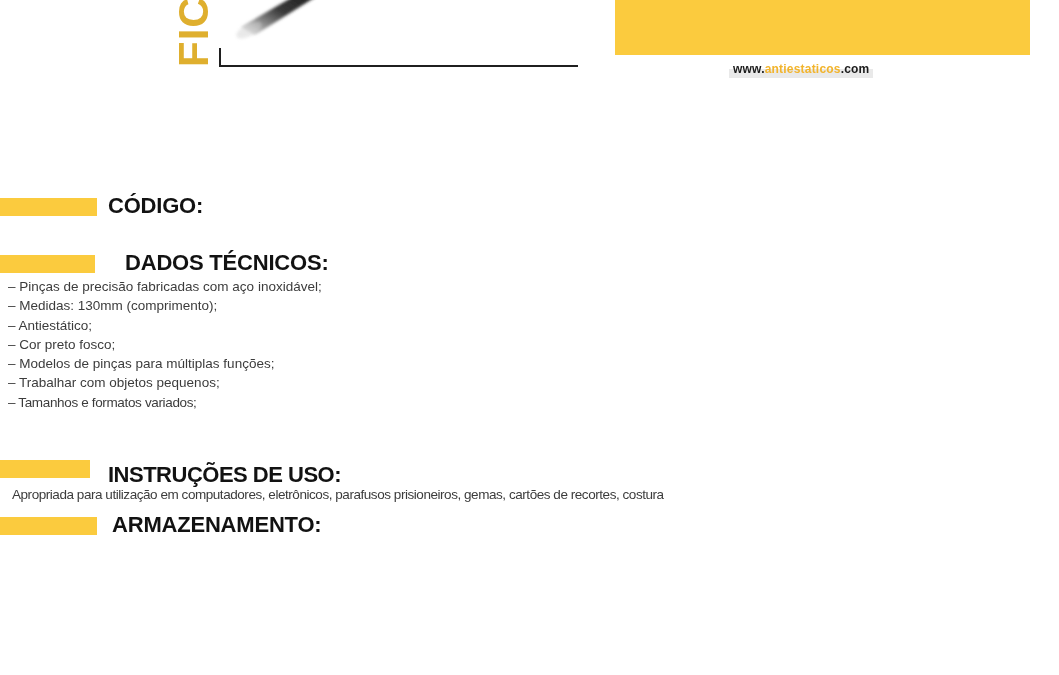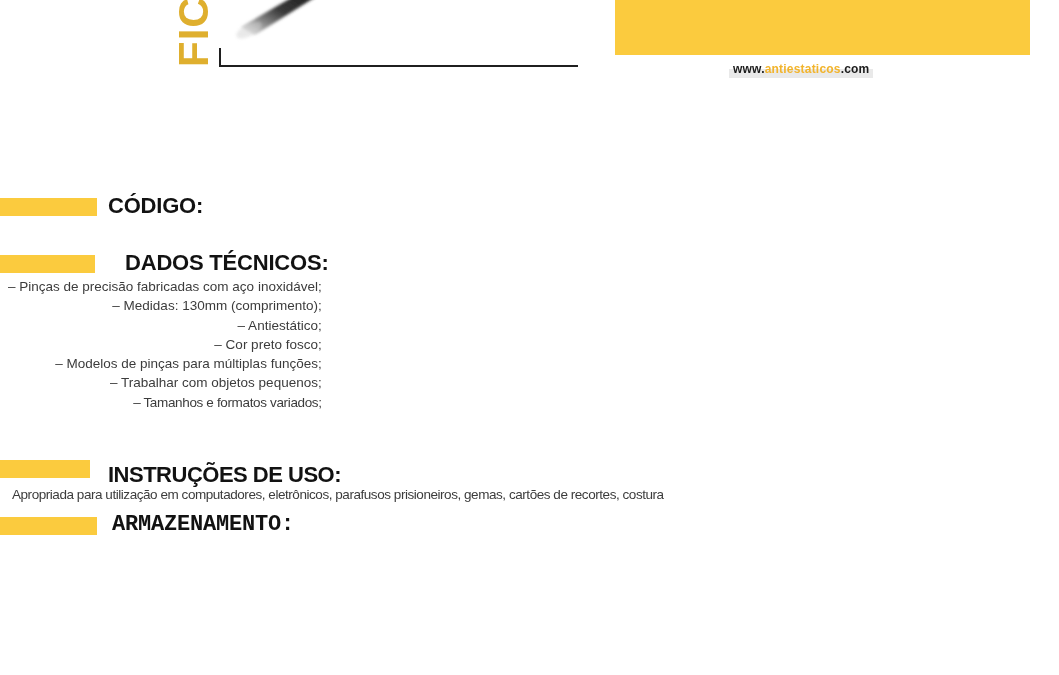--- a/index.html
+++ b/index.html
@@ -68,37 +68,37 @@
     position:absolute;left:108px;
     margin:0;
     font-size:22px;font-weight:bold;
     color:#121212;
     letter-spacing:-0.2px;
     white-space:nowrap;
   }
   .bar-codigo{top:198px;}         .title-codigo{top:193px;}
   .bar-dados{top:255px;width:95px;} .title-dados{top:250px;left:112px;margin-left:13px;}
   .bar-instrucoes{top:460px;width:90px;} .title-instrucoes{top:462px;letter-spacing:-0.5px;}
-  .bar-armazenamento{top:517px;}  .title-armazenamento{top:512px;left:112px;font-family:Liberation Mono, monospace;}
+  .bar-armazenamento{top:517px;}  .title-armazenamento{top:512px;left:112px;}
 
   
   .body-text{
     position:absolute;margin:0;
     font-size:13.5px;color:#3C3C3C;
     white-space:nowrap;
   }
   .body-codigo{left:10px;top:226px;}
   .body-instrucoes{left:12px;top:487px;letter-spacing:-0.45px;}
   .body-armazenamento{left:12px;top:546px;}
 
   .tech-list{
     position:absolute;left:8px;top:277px;
     font-size:13.5px;color:#3C3C3C;
   }
-  .tech-list .item{line-height:19.3px;white-space:nowrap;text-align:right;}
+  .tech-list .item{line-height:19.3px;white-space:nowrap;}
   .tech-list .item:nth-child(n+7){letter-spacing:-0.35px;}
 </style>
 </head>
 <body>
 
 <div class="page">
 
   <div class="vertical-title">FICHA TÉCNICA</div>
 
   <svg class="tweezers" viewBox="0 0 180 60" xmlns="http://www.w3.org/2000/svg">

